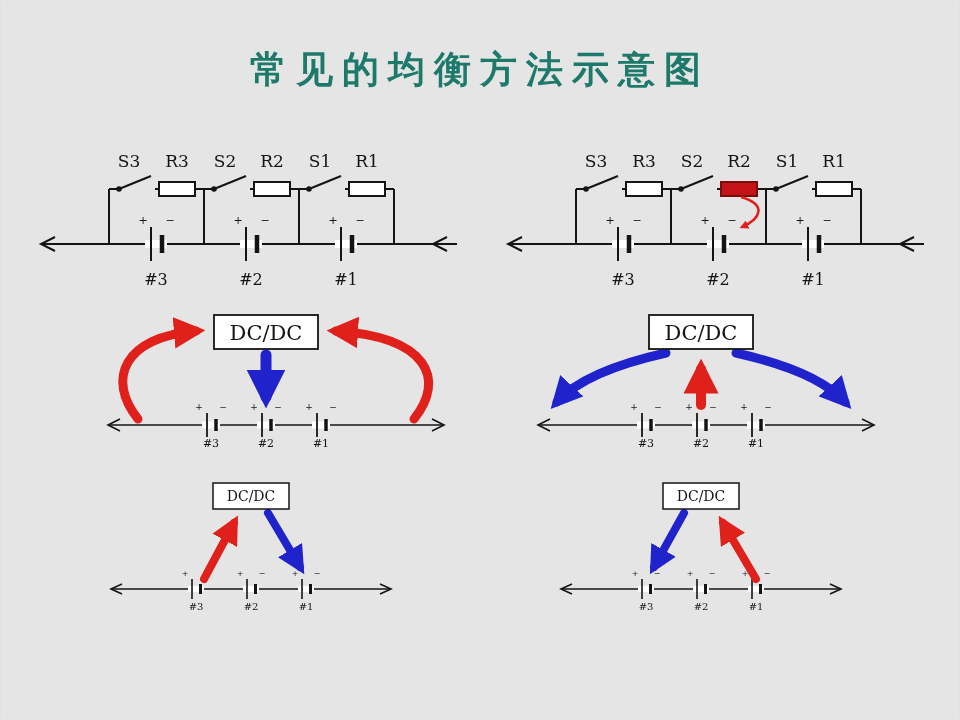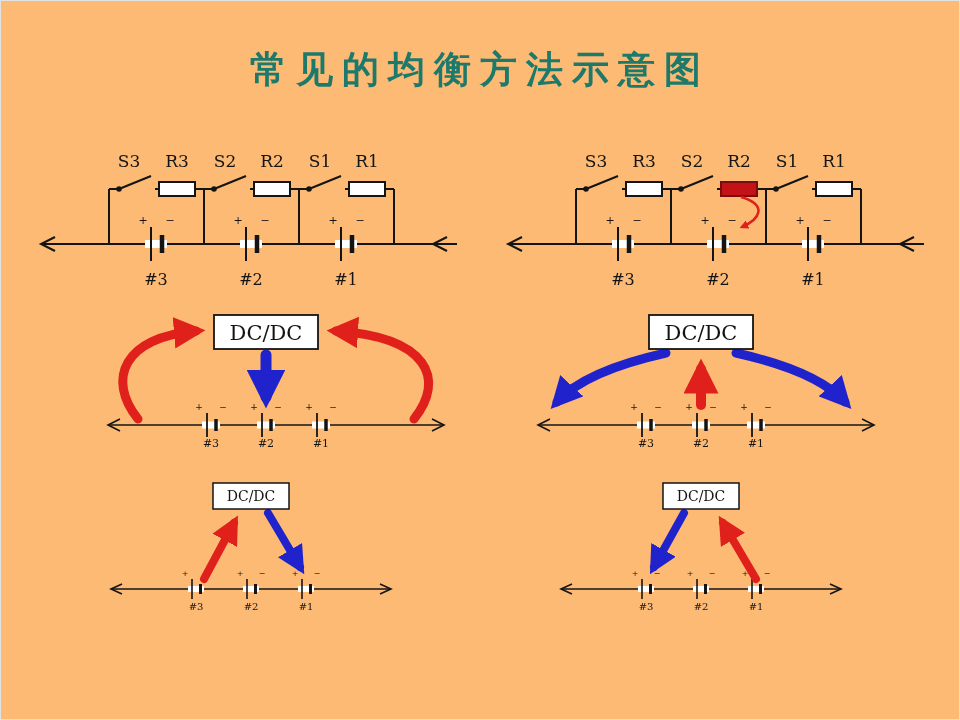--- a/index.html
+++ b/index.html
@@ -1,18 +1,18 @@
 <!DOCTYPE html>
 <html><head>
 <meta charset="utf-8">
 <style>
   *{margin:0;padding:0;box-sizing:border-box}
   html,body{width:960px;height:720px;background:#f7f7f7}
   body{font-family:"DejaVu Serif","Liberation Serif",serif}
-  .slide{position:relative;width:960px;height:720px;background:#fdba74;border:1px solid #e2e2e2;overflow:hidden}
+  .slide{position:relative;width:960px;height:720px;background:#e5e5e5;border:1px solid #e2e2e2;overflow:hidden}
   .title{position:absolute;top:44px;left:0;width:100%;text-align:center;
          font-size:37px;font-weight:bold;letter-spacing:9px;color:#1d7a6b}
   svg.diag{position:absolute}
   svg text{font-family:"DejaVu Serif","Liberation Serif",serif;fill:#141414}
   .wire{stroke:#141414;stroke-width:2;fill:none}
   .wire2{stroke:#141414;stroke-width:1.6;fill:none}
   .res{fill:#ffffff;stroke:#141414;stroke-width:2}
   .hot{stroke:#7a0c0c;stroke-width:2}
   .box{fill:#ffffff;stroke:#141414;stroke-width:1.8}
   .boxS{fill:#ffffff;stroke:#141414;stroke-width:1.5}

